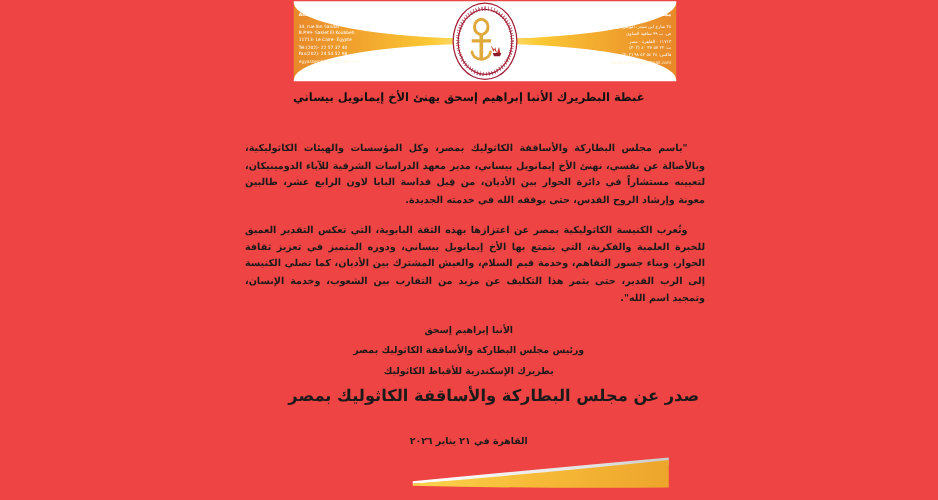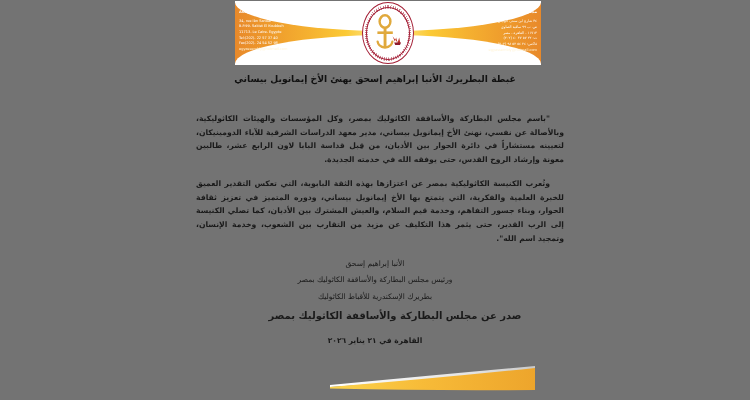--- a/index.html
+++ b/index.html
@@ -11,21 +11,21 @@
     width: 750px;
     height: 400px;
     position: relative;
     overflow: hidden;
     font-family: "DejaVu Sans", "Liberation Sans", sans-serif;
   }
 
   .page {
     position: absolute;
     inset: 0;
-    background: #737373;
+    background: #ef4444;
   }
 
   
   .letterhead {
     position: absolute;
     left: 235px;
     top: 2px;
     width: 306px;
     height: 62px;
   }
@@ -177,40 +177,40 @@
     text-indent: 14px;
     margin: 0 0 10px 0;
   }
 
   .signature {
     position: absolute;
     left: 0; right: 0;
     top: 256px;
     text-align: center;
     font-size: 7.5px;
-    font-weight: normal;
+    font-weight: bold;
     color: #1a1a1a;
     line-height: 2.18;
   }
   .signature span { display: block; }
 
   .issued {
     position: absolute;
     left: 0; right: 0;
     top: 310px;
     text-align: center;
-    font-size: 10px;
+    font-size: 13px;
     font-weight: bold;
     color: #1a1a1a;
     margin-left: 40px;
   }
   .date-line {
     position: absolute;
     left: 0; right: 0;
-    top: 336px;
+    top: 348px;
     text-align: center;
     font-size: 7.5px;
     font-weight: bold;
     color: #1a1a1a;
   }
 
   
   .footer-swoosh {
     position: absolute;
     left: 330px;

